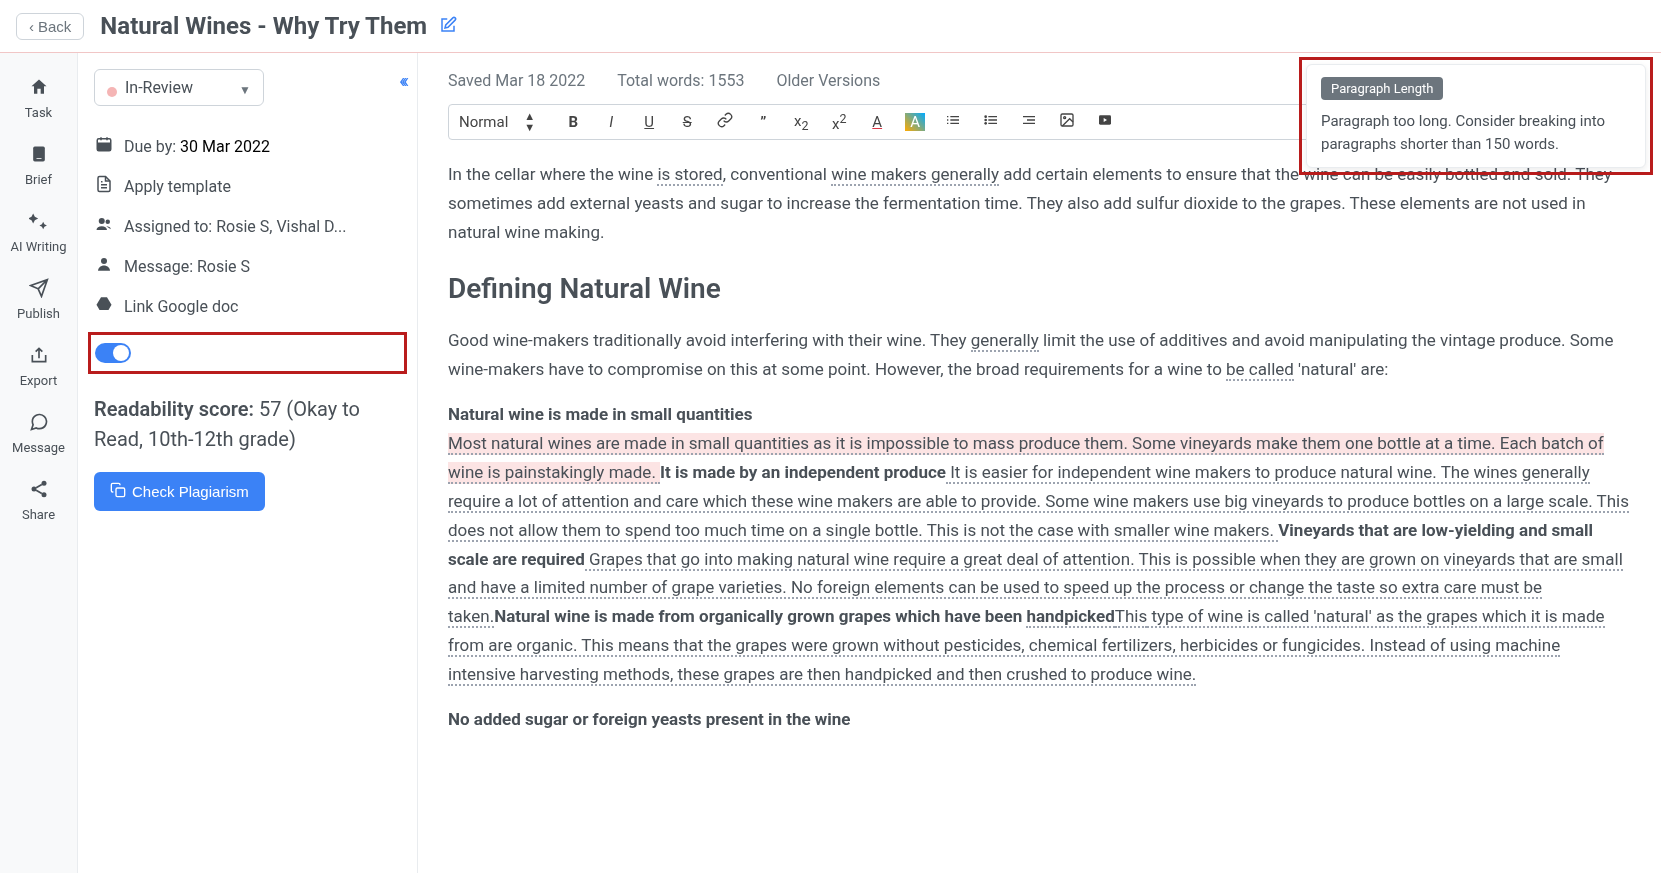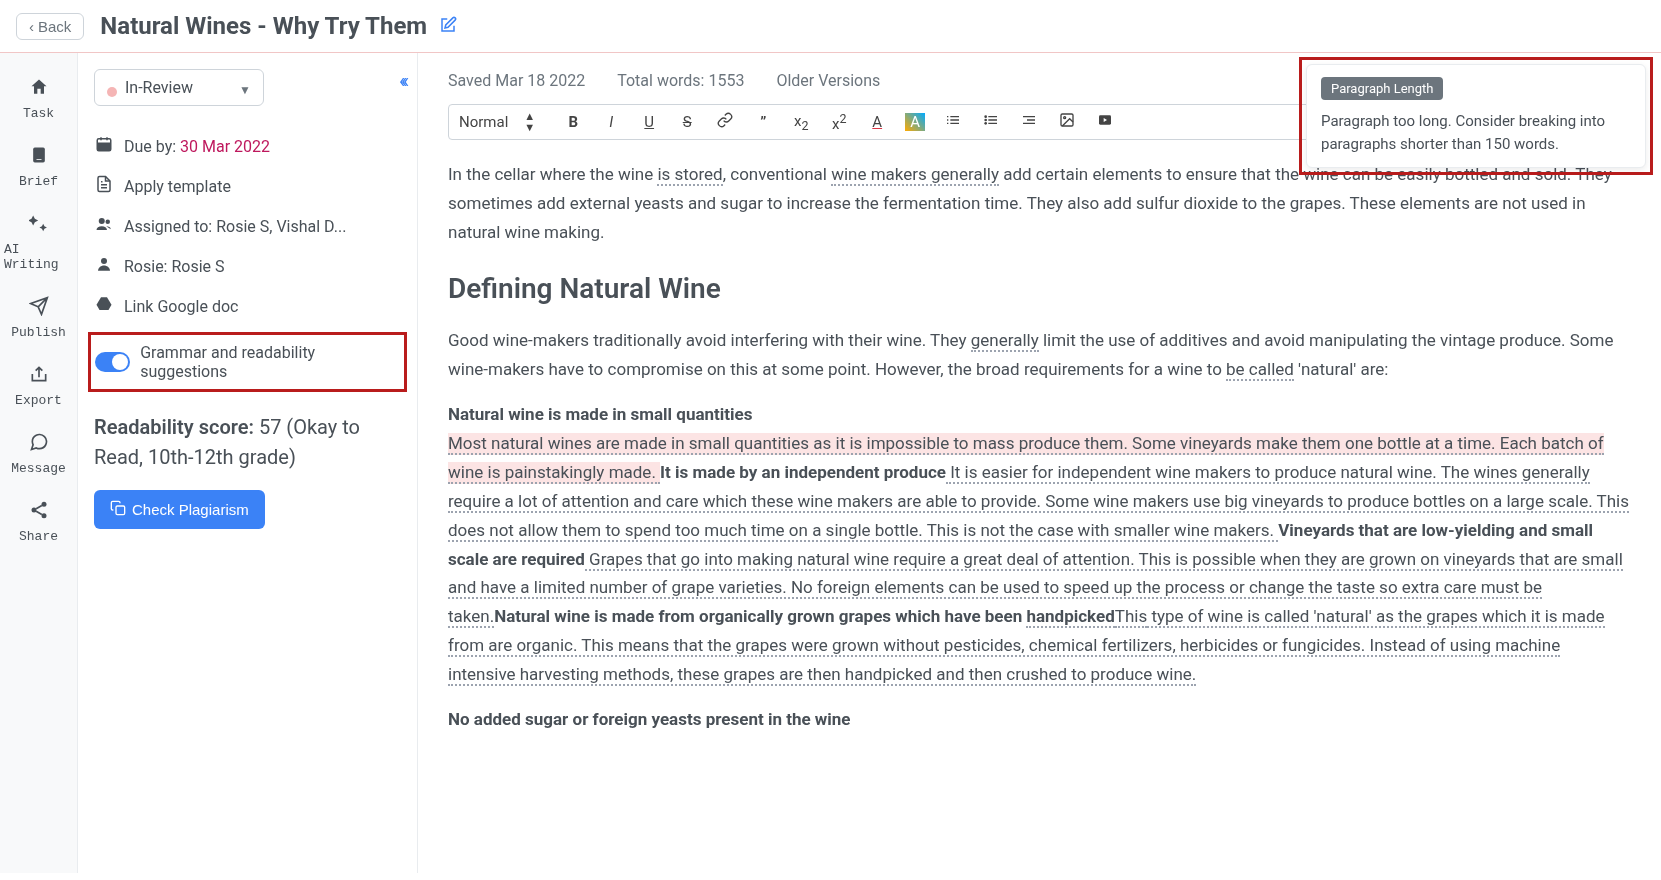--- a/index.html
+++ b/index.html
@@ -5,32 +5,32 @@
 * { box-sizing: border-box; margin: 0; padding: 0; }
 body { font-family: -apple-system, BlinkMacSystemFont, "Segoe UI", Roboto, sans-serif; color: #495057; background: #fff; }
 
 .topbar { display: flex; align-items: center; padding: 12px 16px; border-bottom: 1px solid #f1c6c6; gap: 16px; }
 .back-btn { border: 1px solid #ced4da; border-radius: 6px; padding: 4px 12px; color: #6c757d; background: #fff; cursor: pointer; font-size: 15px; display: inline-flex; align-items: center; gap: 4px; }
 .page-title { font-size: 24px; font-weight: 700; color: #495057; }
 .edit-icon { color: #3b82f6; margin-left: 8px; }
 
 .layout { display: flex; height: calc(100vh - 60px); }
 
-.iconbar { width: 78px; background: #f8f9fa; border-right: 1px solid #e9ecef; display: flex; flex-direction: column; padding-top: 12px; font-family: Liberation Mono, monospace; }
+.iconbar { width: 78px; background: #f8f9fa; border-right: 1px solid #e9ecef; display: flex; flex-direction: column; padding-top: 12px; }
 .iconbar-item { display: flex; flex-direction: column; align-items: center; padding: 12px 4px; color: #495057; cursor: pointer; font-size: 13px; gap: 4px; }
 .iconbar-item .ic { font-size: 18px; }
 
 .sidepanel { width: 340px; border-right: 1px solid #e9ecef; padding: 16px; position: relative; }
 .collapse-arrows { position: absolute; top: 16px; right: 12px; color: #3b82f6; font-size: 20px; letter-spacing: -4px; cursor: pointer; }
 .status-select { border: 1px solid #ced4da; border-radius: 6px; padding: 8px 12px; width: 170px; display: flex; align-items: flex-end; gap: 8px; margin-bottom: 20px; cursor: pointer; }
 .status-dot { width: 10px; height: 10px; border-radius: 50%; background: #f5b5b5; }
 .status-caret { margin-left: auto; color: #6c757d; font-size: 12px; }
 .meta-row { display: flex; align-items: center; gap: 10px; padding: 9px 0; font-size: 16px; color: #495057; }
 .meta-row .ic { width: 20px; text-align: center; font-size: 16px; }
-.due-date { color: #be185d; margin-top: 26px; }
+.due-date { color: #000000; margin-top: 26px; }
 
 .highlight-box { border: 3px solid #b91c1c; padding: 8px 4px; margin: 6px -6px; }
 .toggle-row { display: flex; align-items: center; gap: 10px; font-size: 16px; }
 .toggle { width: 36px; height: 20px; background: #3b82f6; border-radius: 10px; position: relative; cursor: pointer; }
 .toggle::after { content: ""; position: absolute; width: 16px; height: 16px; background: #fff; border-radius: 50%; top: 2px; right: 2px; }
 
 .readability { margin-top: 20px; font-size: 20px; line-height: 1.5; }
 .readability b { font-weight: 600; }
 .plag-btn { margin-top: 18px; background: #3b82f6; color: #fff; border: none; border-radius: 6px; padding: 10px 16px; font-size: 15px; cursor: pointer; display: inline-flex; align-items: center; gap: 6px; }
 
@@ -181,36 +181,35 @@
       <span><span>Assigned to: </span><span>Rosie S, Vishal D...</span></span>
     </div>
 
     <div class="meta-row">
       <span class="ic">
         <svg width="18" height="18" viewBox="0 0 24 24" fill="currentColor">
             <circle cx="12" cy="8" r="4"></circle>
             <path d="M4 21c0-4 4-7 8-7s8 3 8 7"></path>
           </svg>
       </span>
-      <span><span>Rosie: </span><span>Rosie S</span></span>
+      <span><span>Message: </span><span>Rosie S</span></span>
     </div>
 
     <div class="meta-row">
       <span class="ic">
         <svg width="18" height="18" viewBox="0 0 24 24" fill="currentColor">
             <path d="M8 3h8l6 10-4 7H6l-4-7L8 3z"></path>
           </svg>
       </span>
       <span>Link Google doc</span>
     </div>
 
     <div class="highlight-box">
       <div class="toggle-row">
         <div class="toggle"></div>
-        <span>Grammar and readability suggestions</span>
       </div>
     </div>
 
     <div class="readability">
       <b>Readability score: </b><span>57 (Okay to Read, 10th-12th grade)</span>
     </div>
 
     <button class="plag-btn">
       <span>
         <svg width="16" height="16" viewBox="0 0 24 24" fill="none" stroke="currentColor" stroke-width="2">

